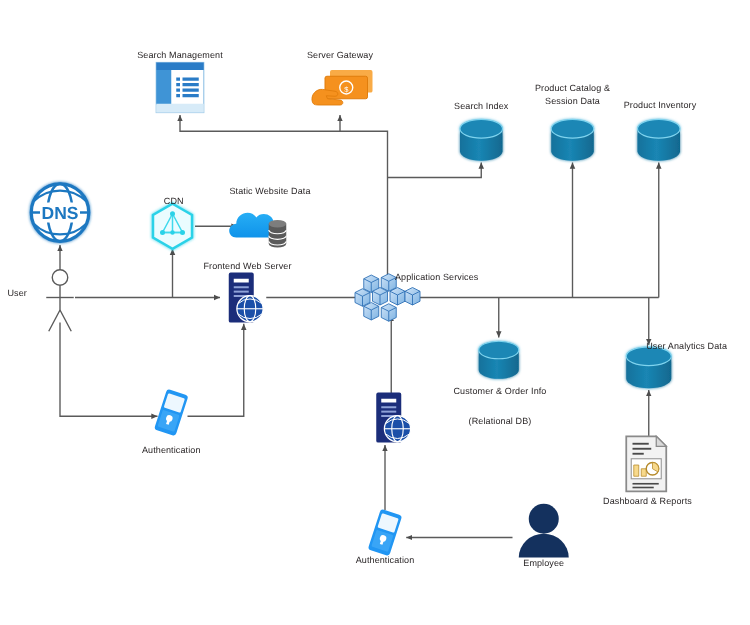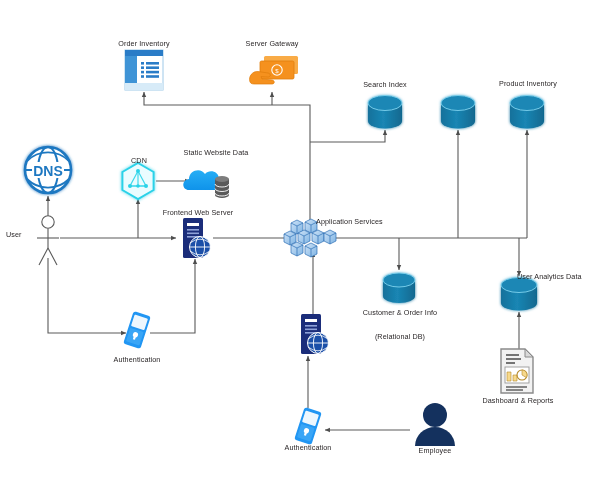--- a/index.html
+++ b/index.html
@@ -318,26 +318,28 @@
       <rect x="-1.1" y="5" width="2.2" height="5" fill="#ffffff"></rect>
     </g>
 
     <g transform="translate(435,428)">
       <circle cx="0" cy="-13" r="12" fill="#14315e"></circle>
       <path d="M-20,18 A20,19 0 0 1 20,18 Z" fill="#14315e"></path>
     </g>
 
   </svg>
 
-  <div class="node-label" style="left:100px;top:39px;width:88px;">Order Inventory</div>
+  <div class="node-label" style="left:100px;top:39px;width:88px;">Search Management</div>
 
   <div class="node-label" style="left:230px;top:39px;width:84px;">Server Gateway</div>
 
   <div class="node-label" style="left:348px;top:80px;width:74px;">Search Index</div>
 
+  <div class="node-label" style="left:418px;top:66px;width:80px;">Product Catalog &amp;
+Session Data</div>
 
   <div class="node-label" style="left:488px;top:79px;width:80px;">Product Inventory</div>
 
   <div class="node-label" style="left:119px;top:156px;width:40px;">CDN</div>
 
   <div class="node-label" style="left:170px;top:148px;width:92px;">Static Website Data</div>
 
   <div class="node-label" style="left:6px;top:230px;width:34px;text-align:left;">User</div>
 
   <div class="node-label" style="left:152px;top:208px;width:92px;">Frontend Web Server</div>

